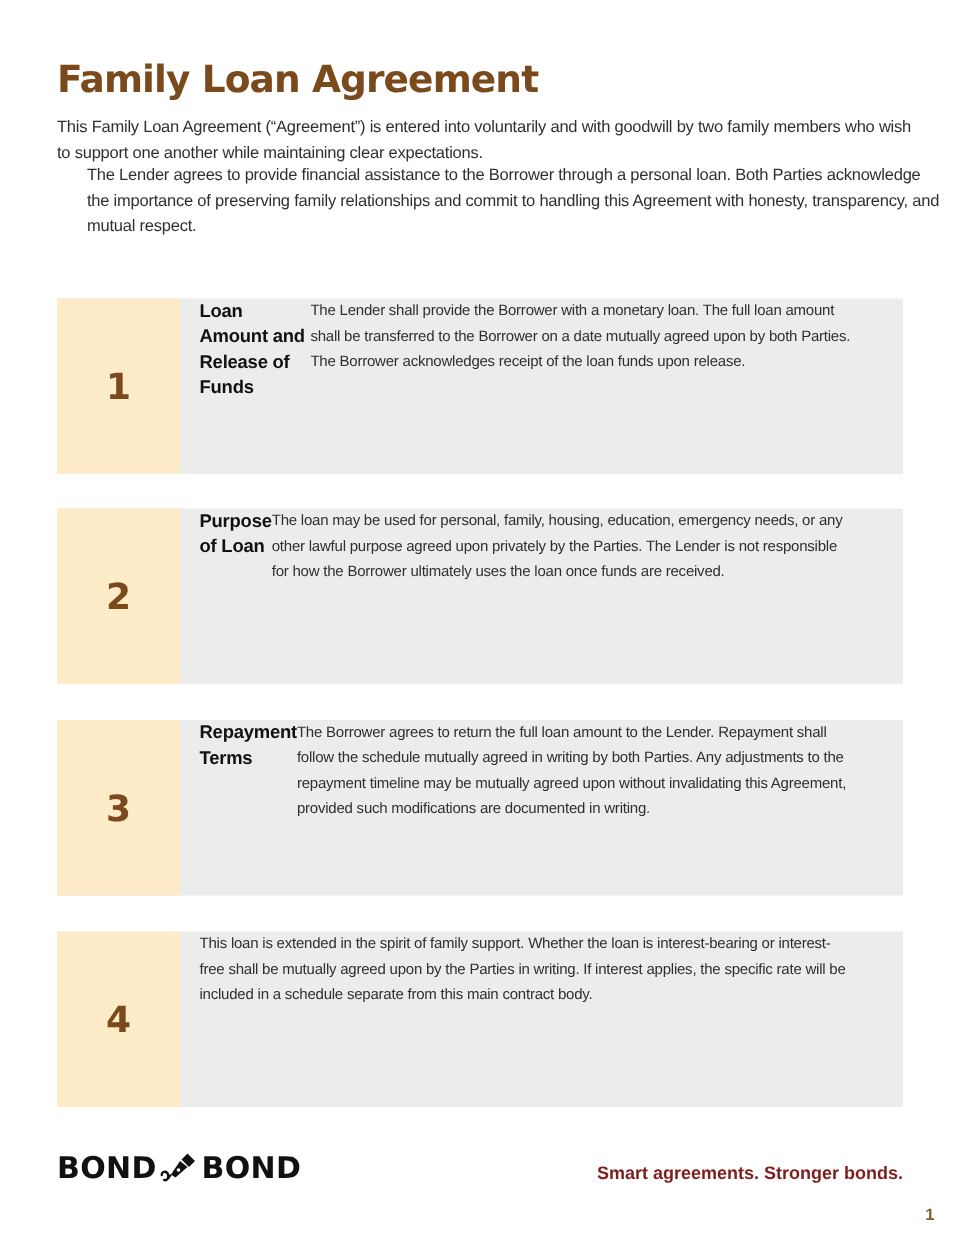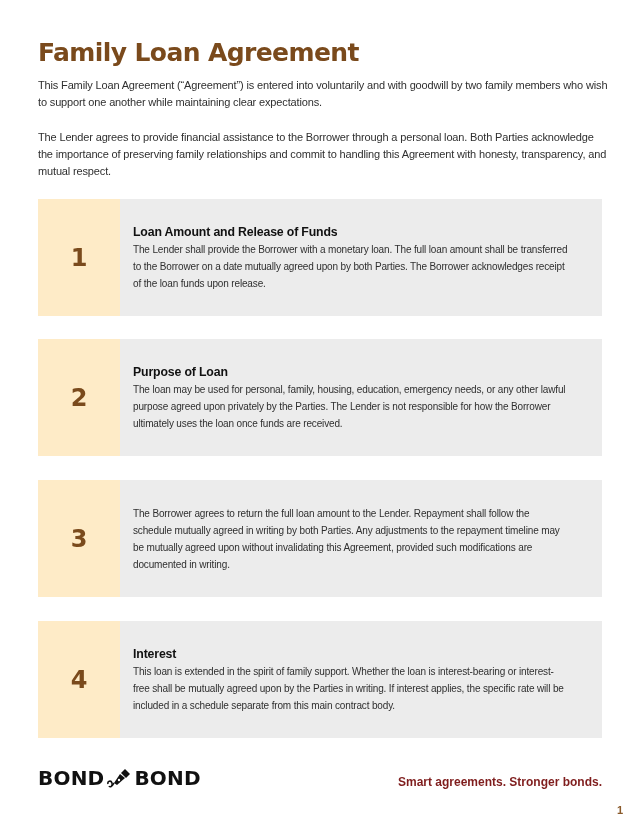--- a/index.html
+++ b/index.html
@@ -31,21 +31,21 @@
       position: absolute;
       left: 38px;
       width: 570px;
       margin: 0;
       font-size: 11px;
       line-height: 17px;
       color: #2f2f2f;
       letter-spacing: -0.15px;
     }
     .intro-1 { top: 77px; }
-    .intro-2 { top: 129px; }
+    .intro-2 { top: 109px; margin-left: 20px; }
 
     .section {
       position: absolute;
       left: 38px;
       width: 564px;
       height: 117px;
       background: #ececec;
       display: flex;
     }
     .section .num-col {
@@ -59,21 +59,20 @@
     .section .num {
       font-family: "DejaVu Sans", sans-serif;
       font-size: 24px;
       font-weight: bold;
       color: #7a4a1c;
     }
     .section .content {
       padding-left: 13px;
       padding-right: 32px;
       display: flex;
-      flex-direction: column;
       justify-content: center;
       flex: 1;
     }
     .section .heading {
       font-size: 12.3px;
       font-weight: bold;
       color: #111111;
       line-height: 17px;
       letter-spacing: -0.15px;
     }
@@ -150,30 +149,30 @@
     <div class="heading">Purpose of Loan</div>
     <div class="body">The loan may be used for personal, family, housing, education, emergency needs, or any other lawful purpose agreed upon privately by the Parties. The Lender is not responsible for how the Borrower ultimately uses the loan once funds are received.</div>
   </div>
 </div>
 
 <div class="section s3">
   <div class="num-col">
     <span class="num">3</span>
   </div>
   <div class="content">
+    <div class="heading">Repayment Terms</div>
     <div class="body">The Borrower agrees to return the full loan amount to the Lender. Repayment shall follow the schedule mutually agreed in writing by both Parties. Any adjustments to the repayment timeline may be mutually agreed upon without invalidating this Agreement, provided such modifications are documented in writing.</div>
   </div>
 </div>
 
 <div class="section s4">
   <div class="num-col">
     <span class="num">4</span>
   </div>
   <div class="content">
-    <div class="heading">Interest</div>
     <div class="body">This loan is extended in the spirit of family support. Whether the loan is interest-bearing or interest-free shall be mutually agreed upon by the Parties in writing. If interest applies, the specific rate will be included in a schedule separate from this main contract body.</div>
   </div>
 </div>
 
 <div class="footer-logo">
   <span>BOND</span>
   <span class="pen">
     <svg width="26" height="22" viewBox="0 0 26 22">
       <path d="M2 17 C 1 14, 5 13, 6 16 C 7 19, 4 21, 3 19" fill="none" stroke="#111" stroke-width="1.6"></path>
       <path d="M8 16 L 14 7 L 19 11 L 11 18 Z" fill="#111"></path>

